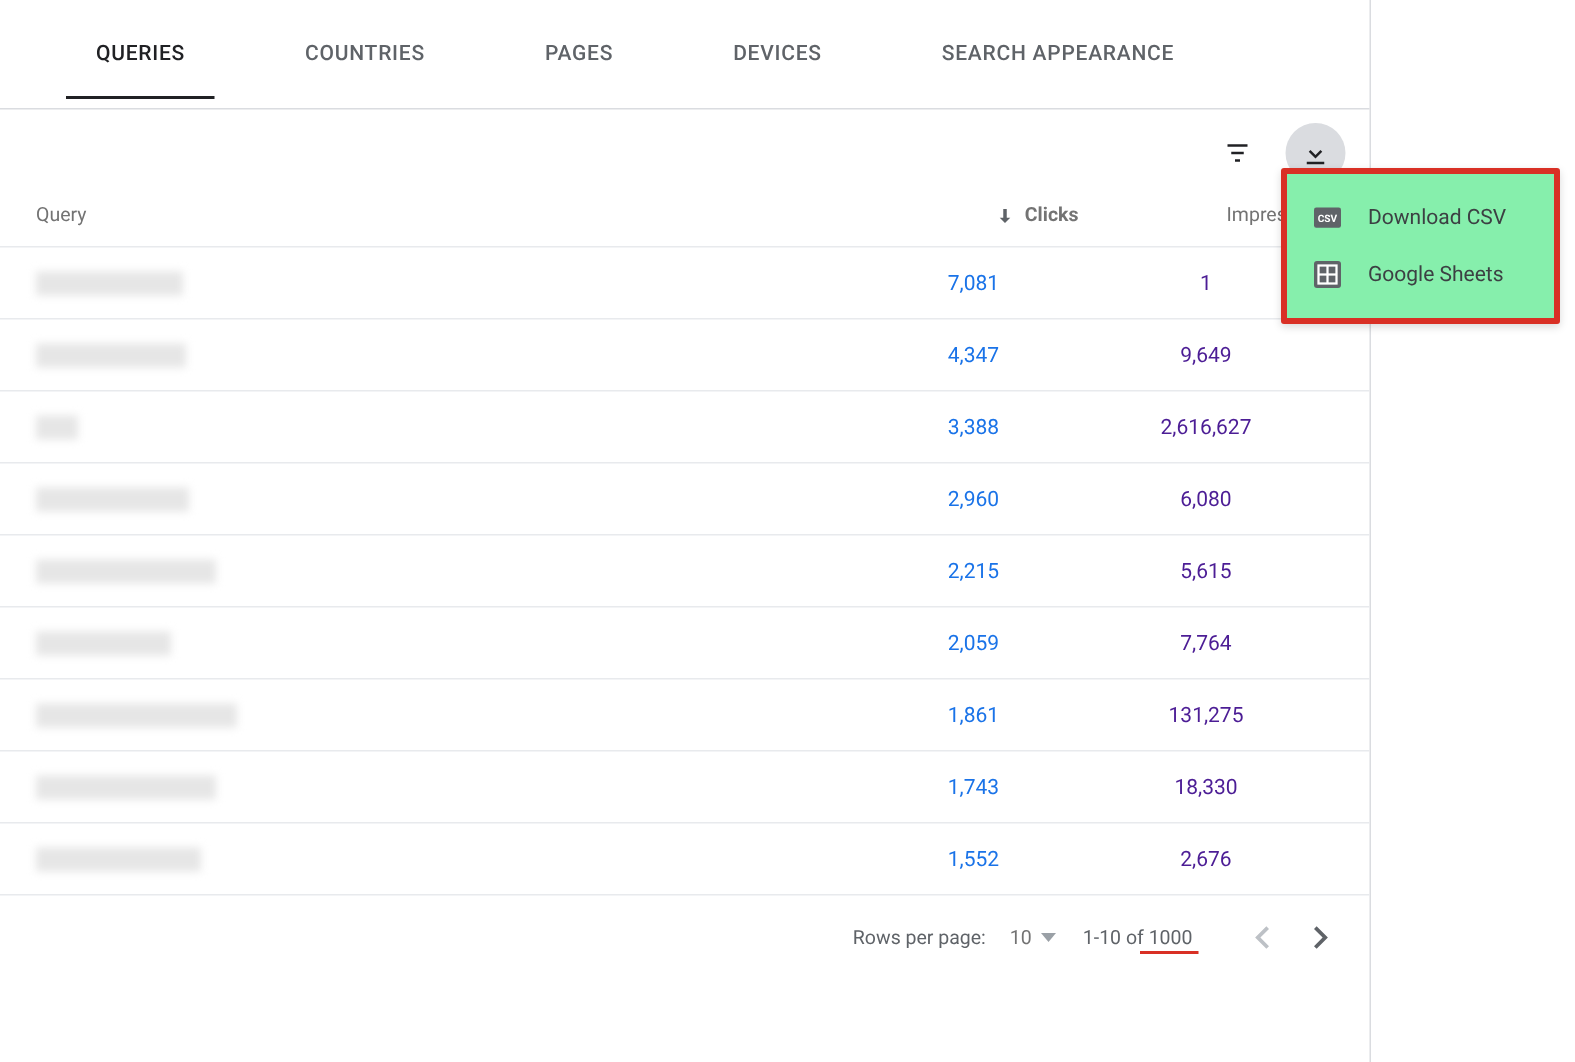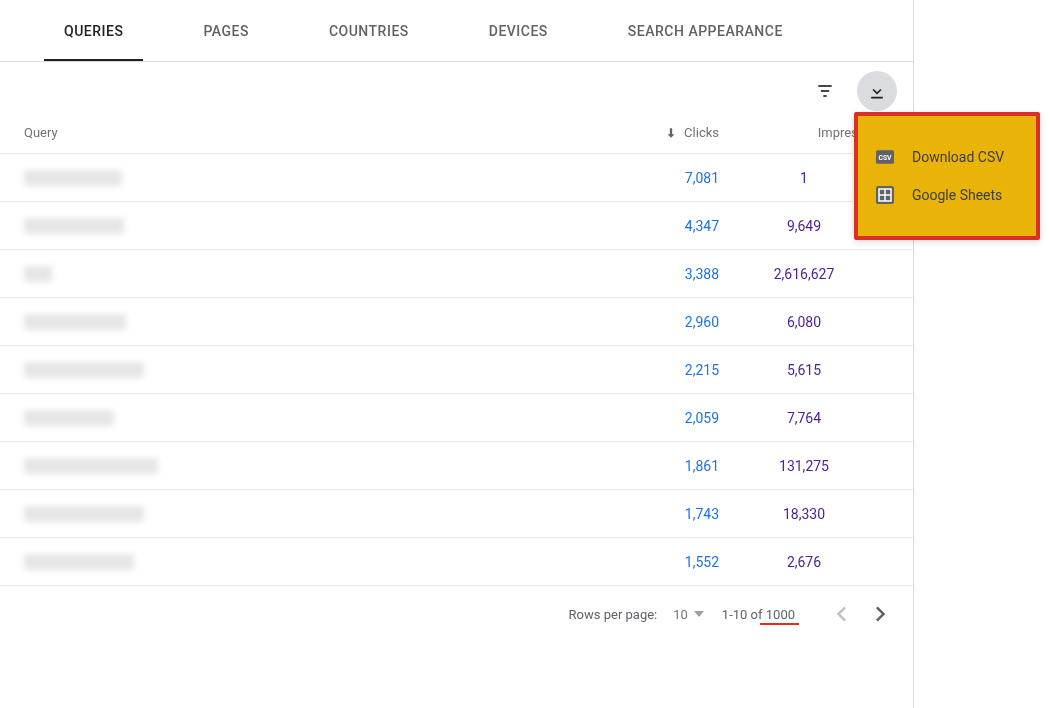--- a/index.html
+++ b/index.html
@@ -18,21 +18,21 @@
     .main-panel {
       width: 914px;
       height: 708px;
       border-right: 1px solid #dadce0;
       background: #fff;
       position: relative;
     }
     .tabs {
       display: flex;
       border-bottom: 1px solid #dadce0;
-      height: 62px;
+      height: 73px;
       padding: 0 44px;
       gap: 40px;
       align-items: center;
     }
     .tab {
       color: #5f6368;
       font-size: 14px;
       font-weight: 500;
       letter-spacing: 0.5px;
       padding: 22px 20px;
@@ -78,20 +78,21 @@
       font-size: 13px;
     }
     .col-query { flex: 1; text-align: left; }
     .col-clicks {
       width: 140px;
       text-align: right;
       display: flex;
       align-items: flex-end;
       justify-content: flex-end;
       gap: 6px;
+      font-weight: bold;
     }
     .col-impressions {
       width: 170px;
       text-align: right;
     }
     .sort-arrow {
       font-size: 16px;
     }
     .table-row {
       display: flex;
@@ -107,21 +108,21 @@
       align-items: center;
     }
     .blur-block {
       background: #e6e6e6;
       height: 16px;
       filter: blur(3px);
       border-radius: 1px;
     }
     .clicks-cell {
       width: 140px;
-      text-align: right;
+      text-align: center;
       color: #1a73e8;
       font-size: 14px;
     }
     .impressions-cell {
       width: 170px;
       text-align: center;
       color: #4c1d95;
       font-size: 14px;
     }
     .pagination {
@@ -175,25 +176,25 @@
       color: #5f6368;
     }
     .nav-btn.disabled { color: #bdc1c6; cursor: default; }
 
     
     .dropdown-menu {
       position: absolute;
       top: 112px;
       left: 854px;
       width: 186px;
-      background: #eab308;
+      background: #86efac;
       border: 4px solid #d93025;
       border-radius: 2px;
       box-shadow: 0 2px 6px rgba(0,0,0,0.15);
-      padding: 22px 0;
+      padding: 10px 0;
       z-index: 10;
     }
     .menu-item {
       display: flex;
       align-items: center;
       gap: 18px;
       padding: 10px 18px;
       font-size: 14px;
       color: #3c4043;
       cursor: pointer;
@@ -208,22 +209,22 @@
     }
     svg { display: block; }
   </style>
 </head>
 <body>
 
 <div class="main-panel">
 
   <div class="tabs" id="tabs-container">
       <div class="tab active">QUERIES</div>
+      <div class="tab">COUNTRIES</div>
       <div class="tab">PAGES</div>
-      <div class="tab">COUNTRIES</div>
       <div class="tab">DEVICES</div>
       <div class="tab">SEARCH APPEARANCE</div>
     </div>
 
   <div class="toolbar">
     <div class="icon-btn">
       <span>
         <svg width="20" height="20" viewBox="0 0 24 24" fill="none" stroke="#202124" stroke-width="2">
           <line x1="4" y1="6" x2="20" y2="6"></line>
           <line x1="7" y1="12" x2="17" y2="12"></line>

